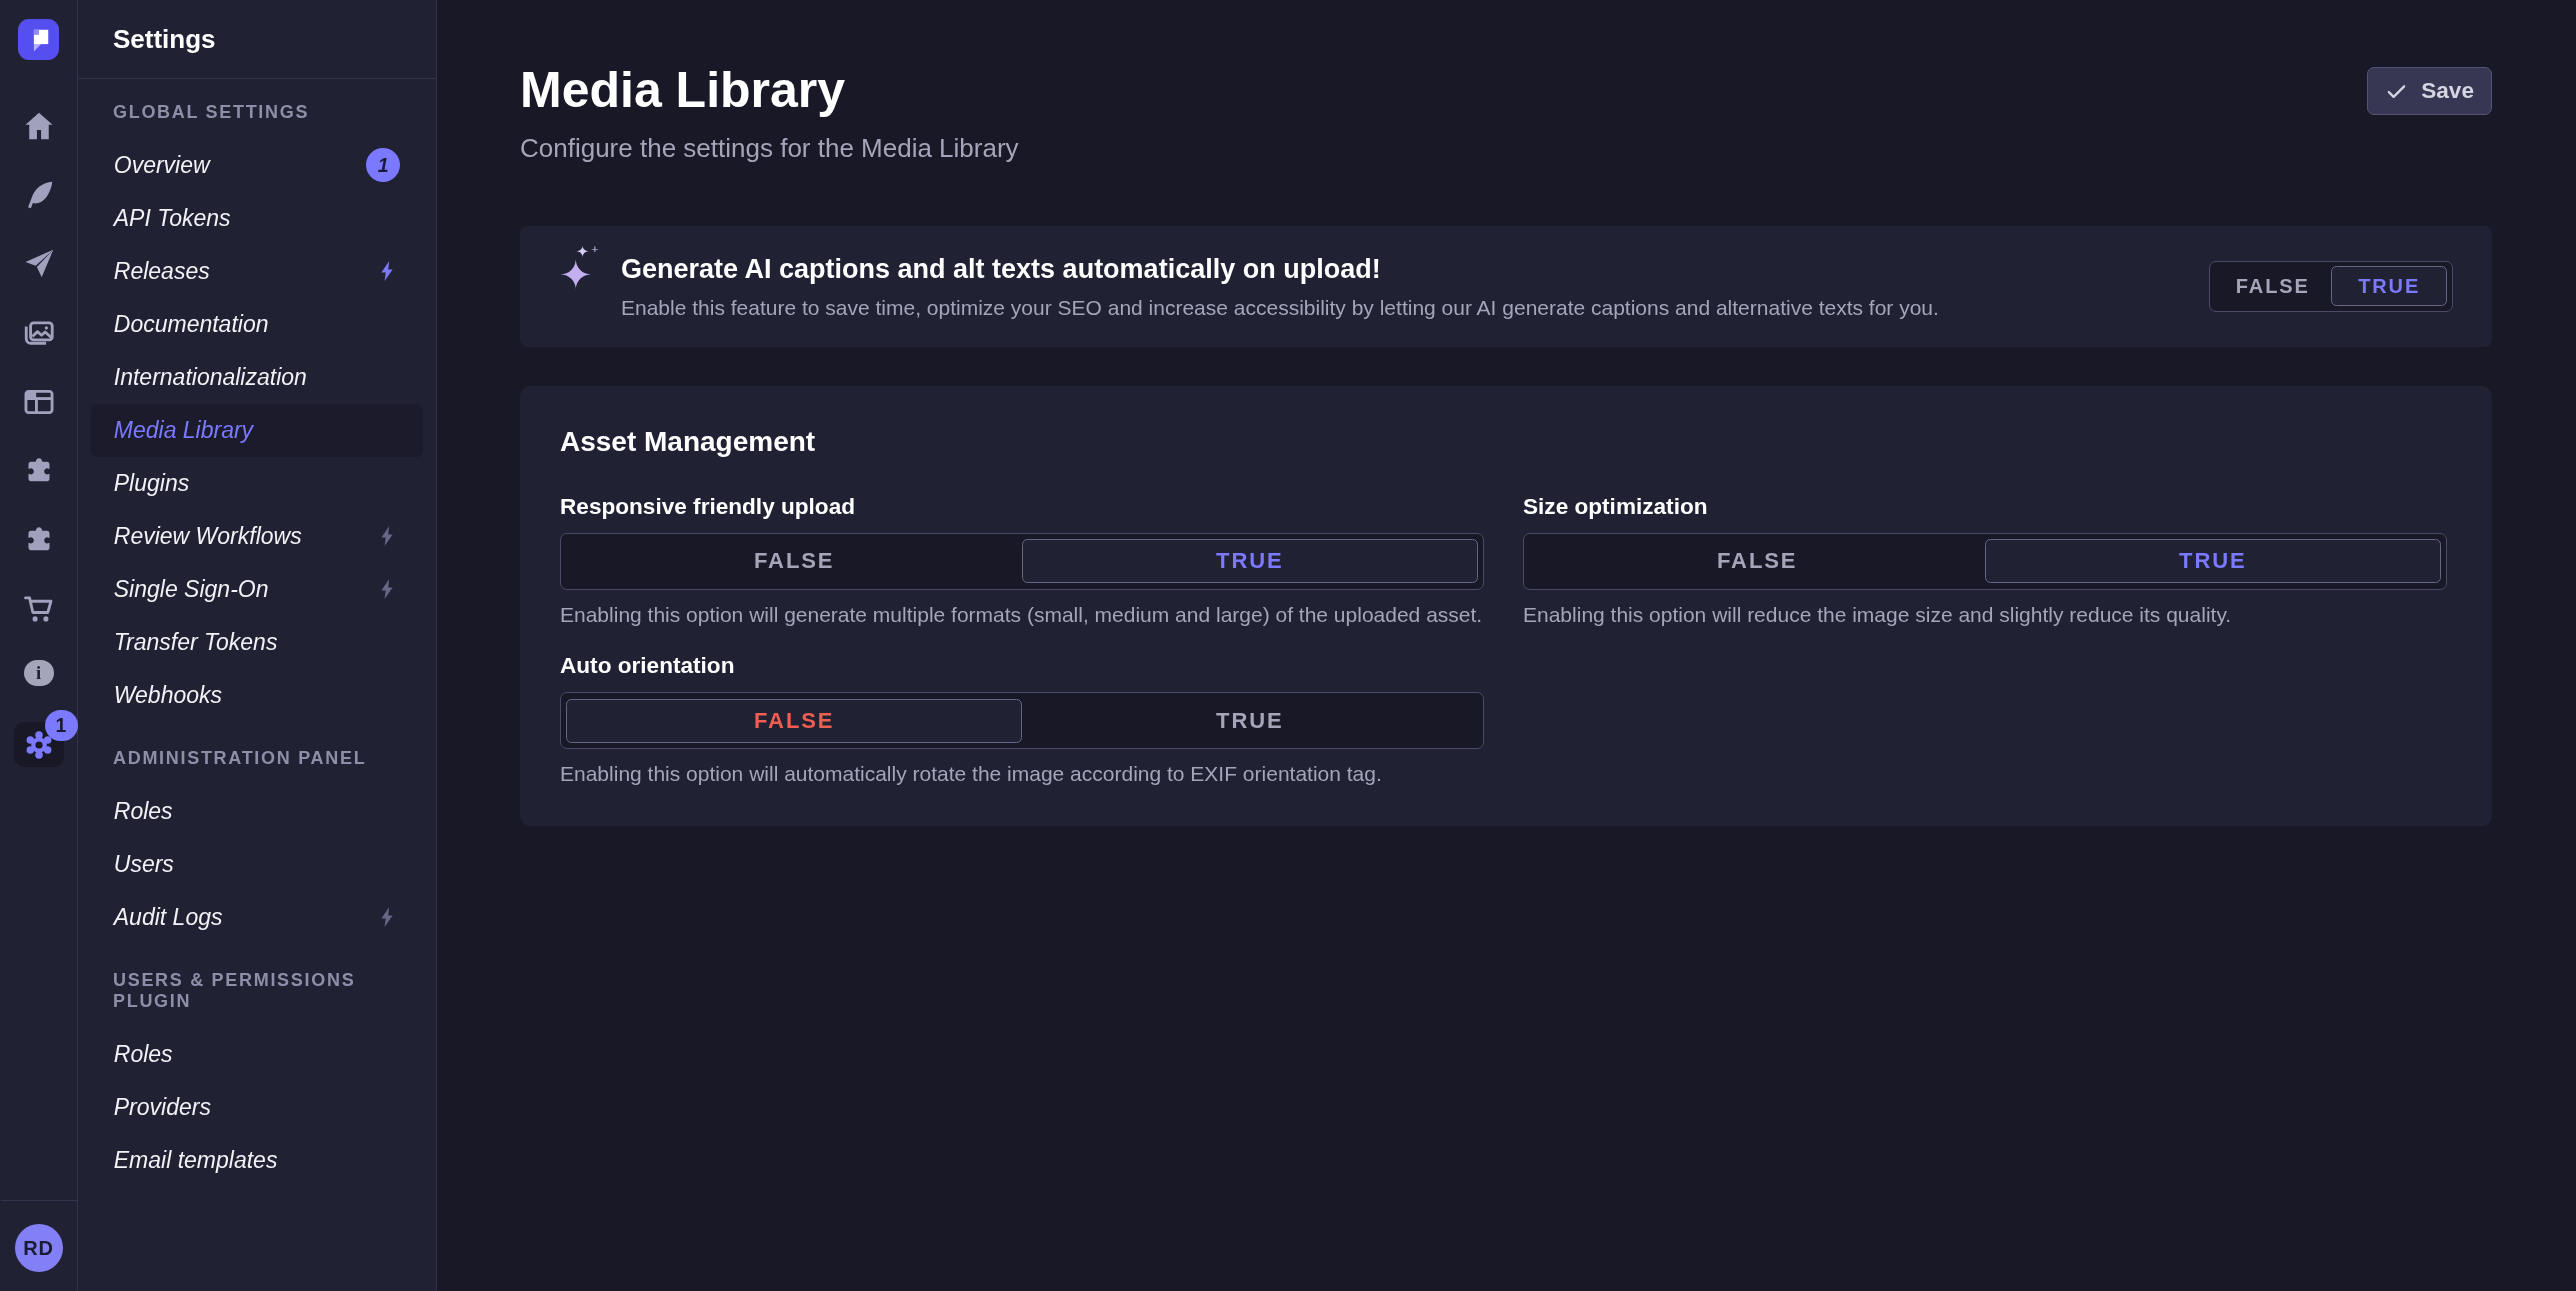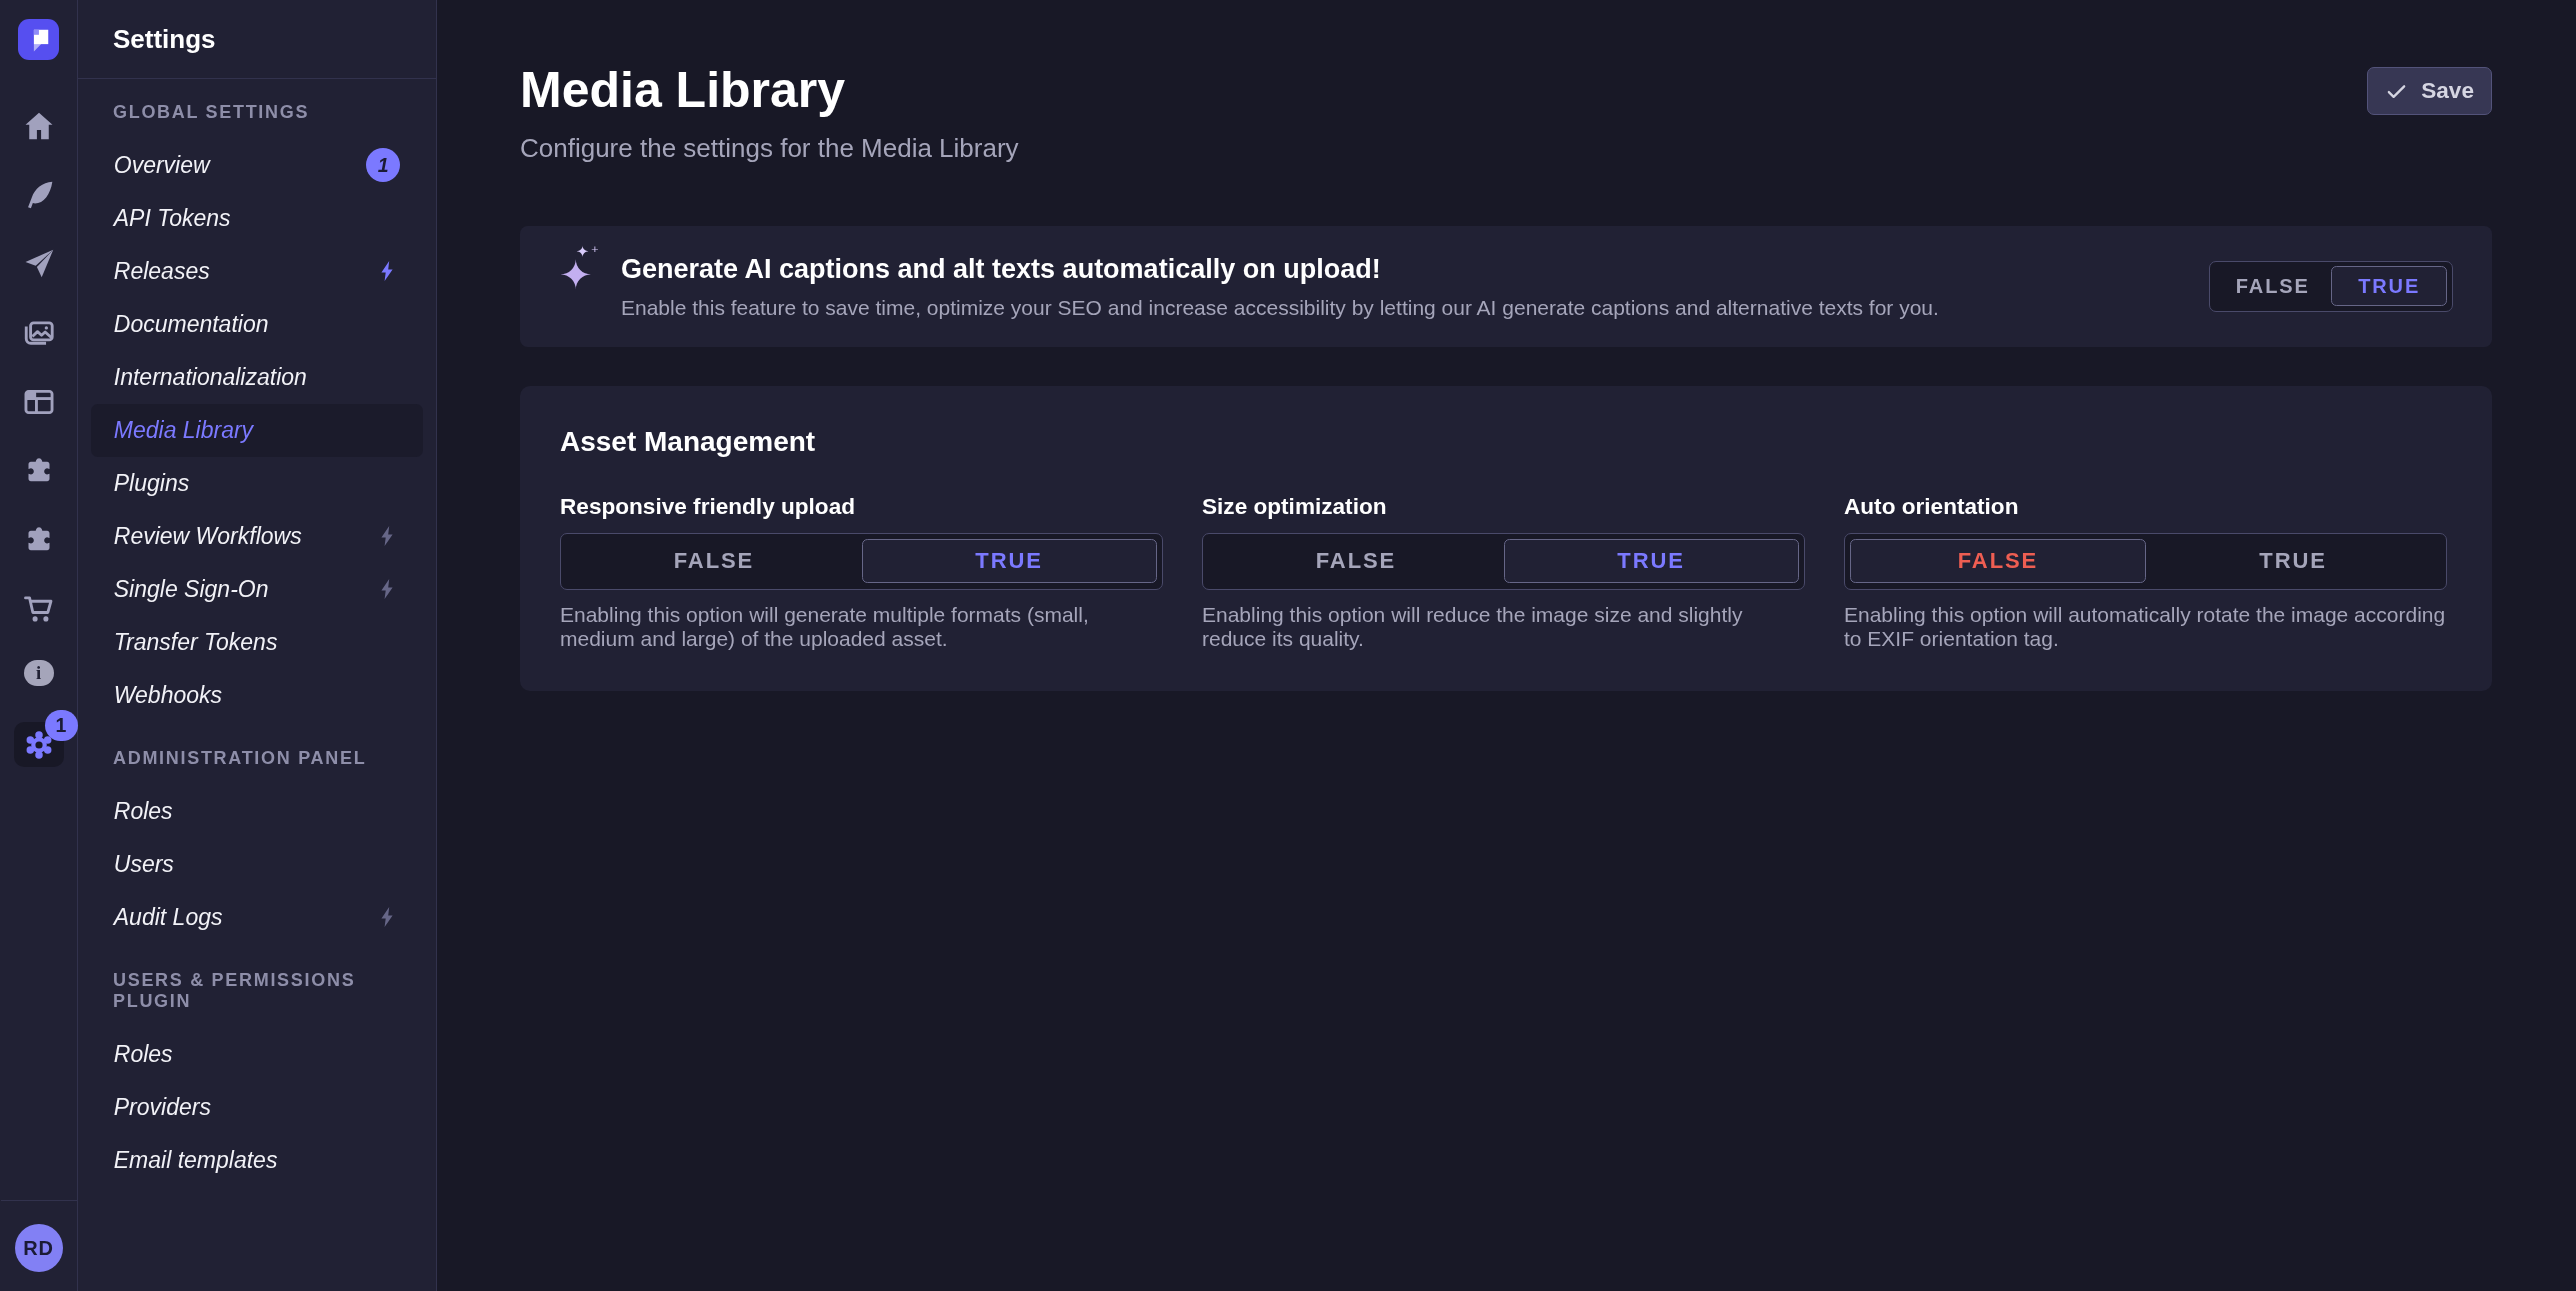--- a/index.html
+++ b/index.html
@@ -159,21 +159,21 @@
 
   
   .card {
     margin-top: 39px;
     background: #212134; border-radius: 10px;
     padding: 40px 45px 40px 40px;
   }
   .card-title { font-size: 28px; font-weight: 700; color: #ffffff; margin-bottom: 36px; }
   .grid {
     display: grid;
-    grid-template-columns: 1fr 1fr 1fr;
+    grid-template-columns: 1fr 1fr;
     column-gap: 39px; row-gap: 26.5px;
   }
   .field-label { display: block; font-size: 22.6px; font-weight: 700; color: #ffffff; margin-bottom: 13.2px; }
   .field-hint { font-size: 21px; color: #a5a5ba; margin-top: 13.2px; }
 </style>
 </head>
 <body>
 
 <aside class="rail">
   <div class="logo-btn">

